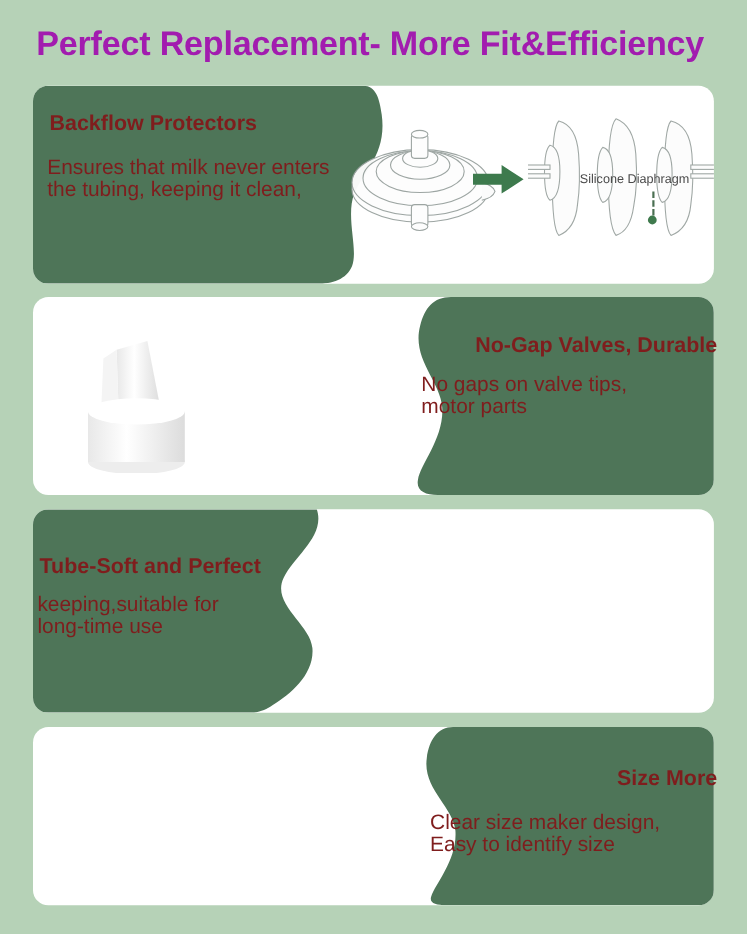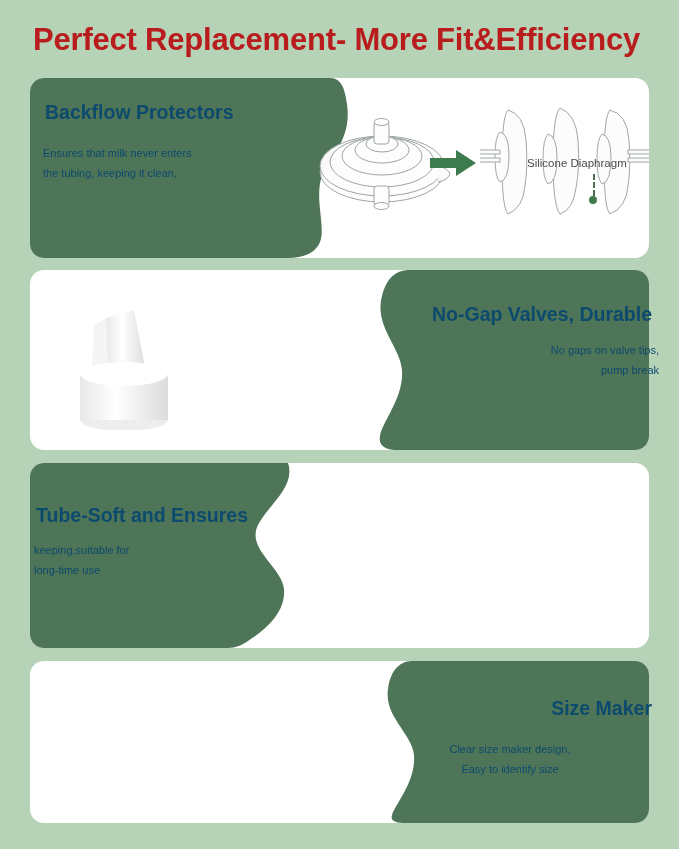--- a/index.html
+++ b/index.html
@@ -24,21 +24,21 @@
 
   
   .headline {
     position: absolute;
     left: 33px;
     top: 18px;
     width: 620px;
     height: 44px;
     font-size: 31px;
     font-weight: bold;
-    color: #b91c1c;
+    color: #a21caf;
     letter-spacing: -0.2px;
     line-height: 44px;
     white-space: nowrap;
   }
 
   
   .card {
     position: absolute;
     left: 30px;
     width: 619px;
@@ -59,47 +59,47 @@
   
   .blob {
     position: absolute;
     left: 0; top: 0;
     width: 100%;
     height: 100%;
   }
 
   .txtblock {
     position: absolute;
-    color: #0c4a6e;
+    color: #7f1d1d;
     z-index: 5;
   }
   .t-title {
     font-size: 19.5px;
     font-weight: bold;
     line-height: 24px;
     white-space: nowrap;
   }
   .t-body {
-    font-size: 11px;
+    font-size: 19px;
     font-weight: normal;
     line-height: 20px;
   }
 
   
   #c1-title { left: 45px; top: 100px; }
   #c1-body  { left: 43px; top: 143px; width: 260px; }
   
   #c2-title { right: 27px; top: 302px; text-align: left; }
-  #c2-body  { right: 20px; top: 340px; width: 260px; text-align: right; }
+  #c2-body  { right: 36px; top: 340px; width: 260px; text-align: left; }
   
   #c3-title { left: 36px; top: 503px; }
   #c3-body  { left: 34px; top: 540px; width: 240px; }
   
   #c4-title { right: 27px; top: 696px; text-align: right; }
-  #c4-body  { right: 39px; top: 739px; width: 260px; text-align: center; }
+  #c4-body  { right: 28px; top: 739px; width: 260px; text-align: left; }
 
   
   .art { position: absolute; }
 
   .label-text {
     position: absolute;
     font-size: 11.5px;
     color: #4a4a4a;
     white-space: nowrap;
     font-family: "Liberation Sans", sans-serif;
@@ -240,28 +240,28 @@
 
   <div class="txtblock t-title" id="c1-title">Backflow Protectors</div>
   <div class="txtblock t-body" id="c1-body">
     <div>Ensures that milk never enters</div>
     <div>the tubing, keeping it clean,</div>
   </div>
 
   <div class="txtblock t-title" id="c2-title">No-Gap Valves, Durable</div>
   <div class="txtblock t-body" id="c2-body">
     <div>No gaps on valve tips,</div>
-    <div>pump break</div>
-  </div>
-
-  <div class="txtblock t-title" id="c3-title">Tube-Soft and Ensures</div>
+    <div>motor parts</div>
+  </div>
+
+  <div class="txtblock t-title" id="c3-title">Tube-Soft and Perfect</div>
   <div class="txtblock t-body" id="c3-body">
     <div>keeping,suitable for</div>
     <div>long-time use</div>
   </div>
 
-  <div class="txtblock t-title" id="c4-title">Size Maker</div>
+  <div class="txtblock t-title" id="c4-title">Size More</div>
   <div class="txtblock t-body" id="c4-body">
     <div>Clear size maker design,</div>
     <div>Easy to identify size</div>
   </div>
 
 </div>
 
 </body></html>

